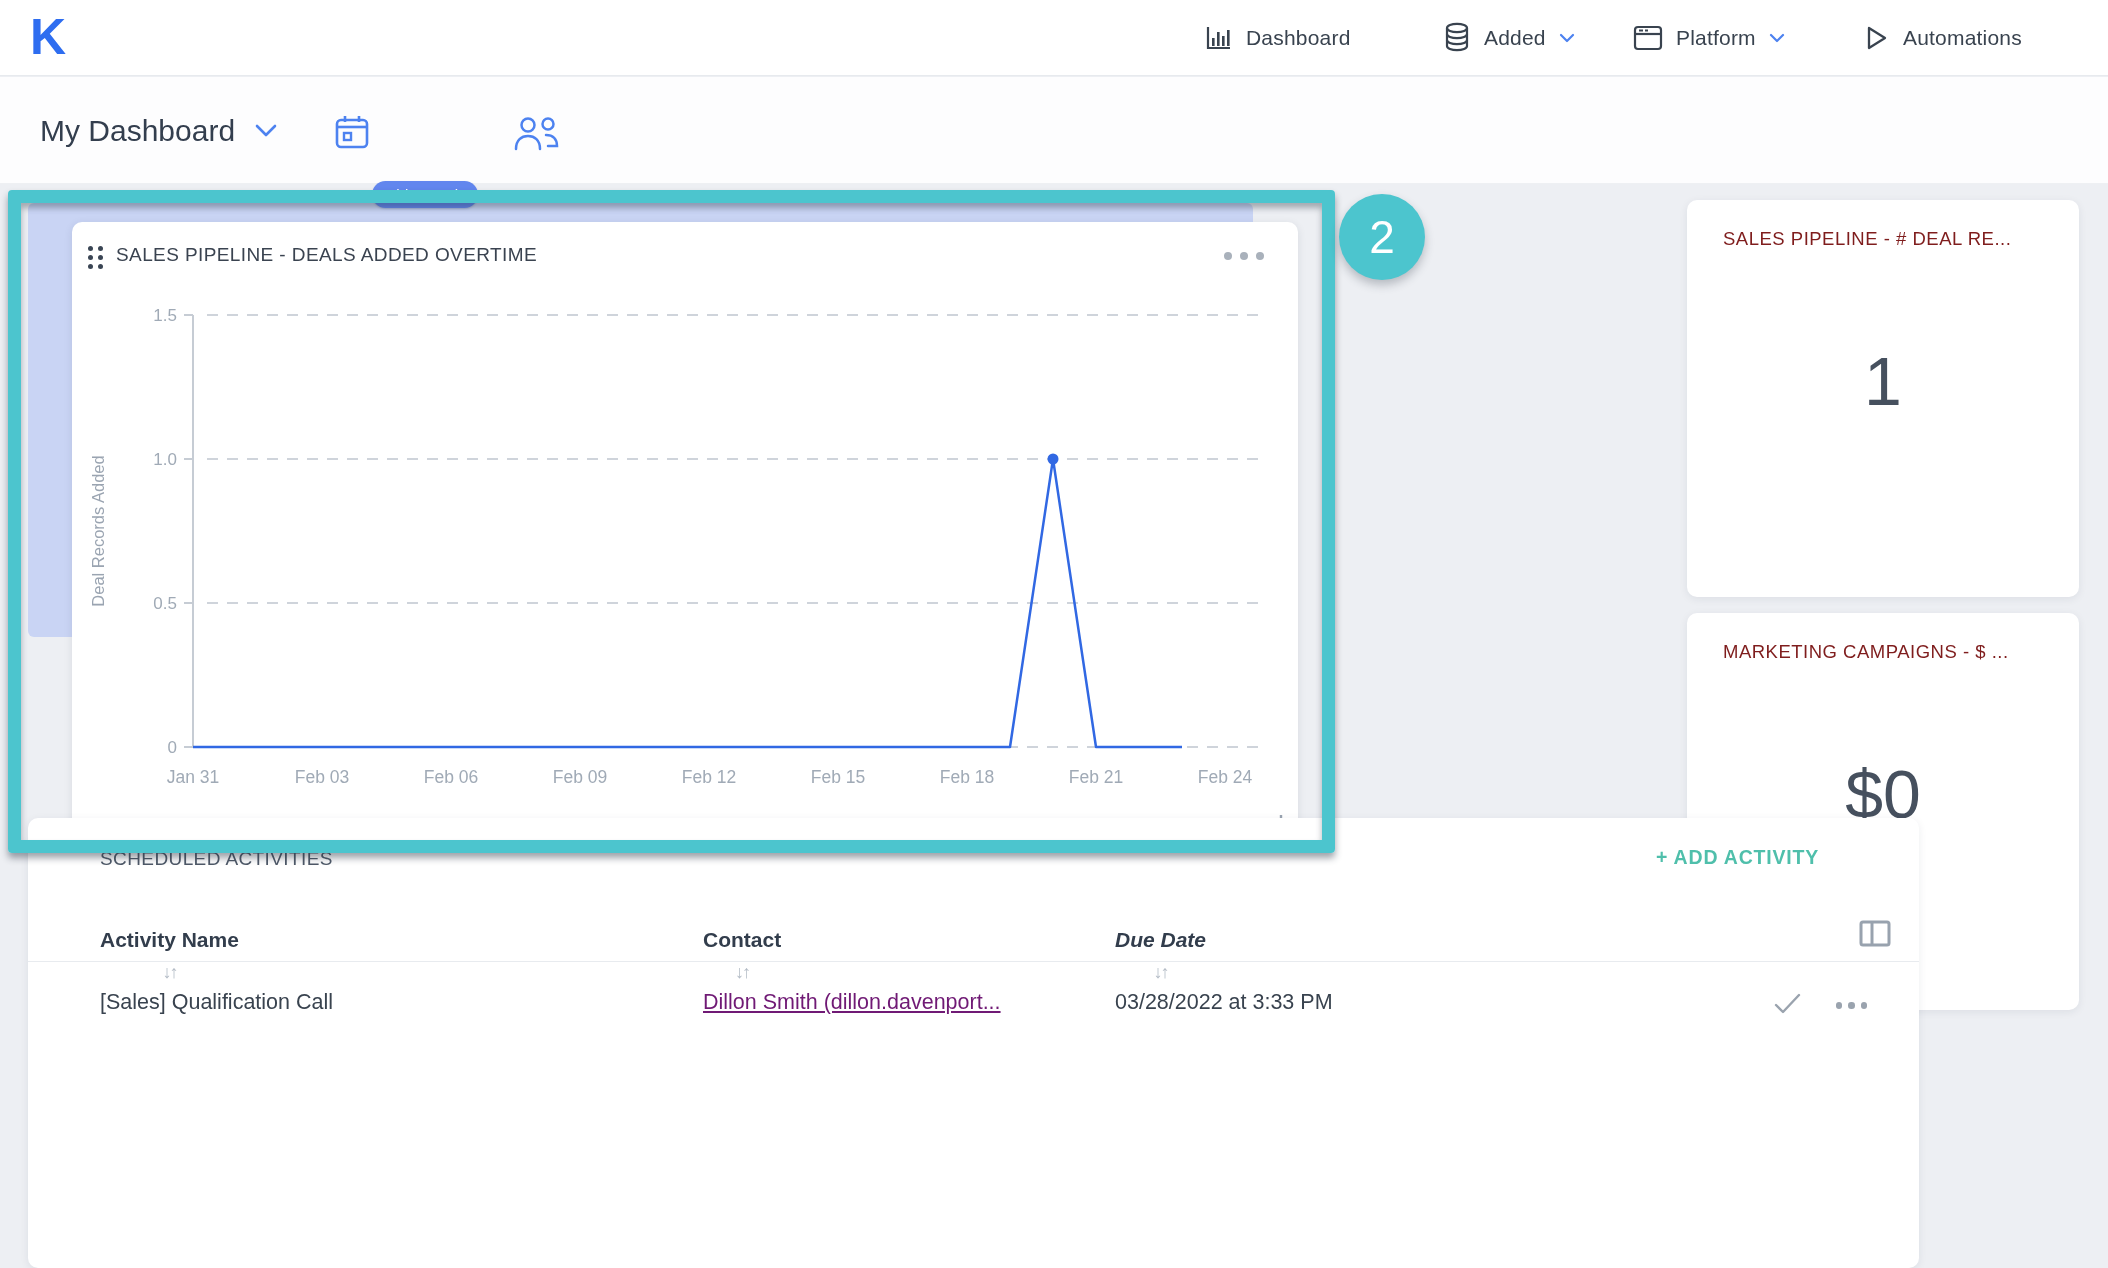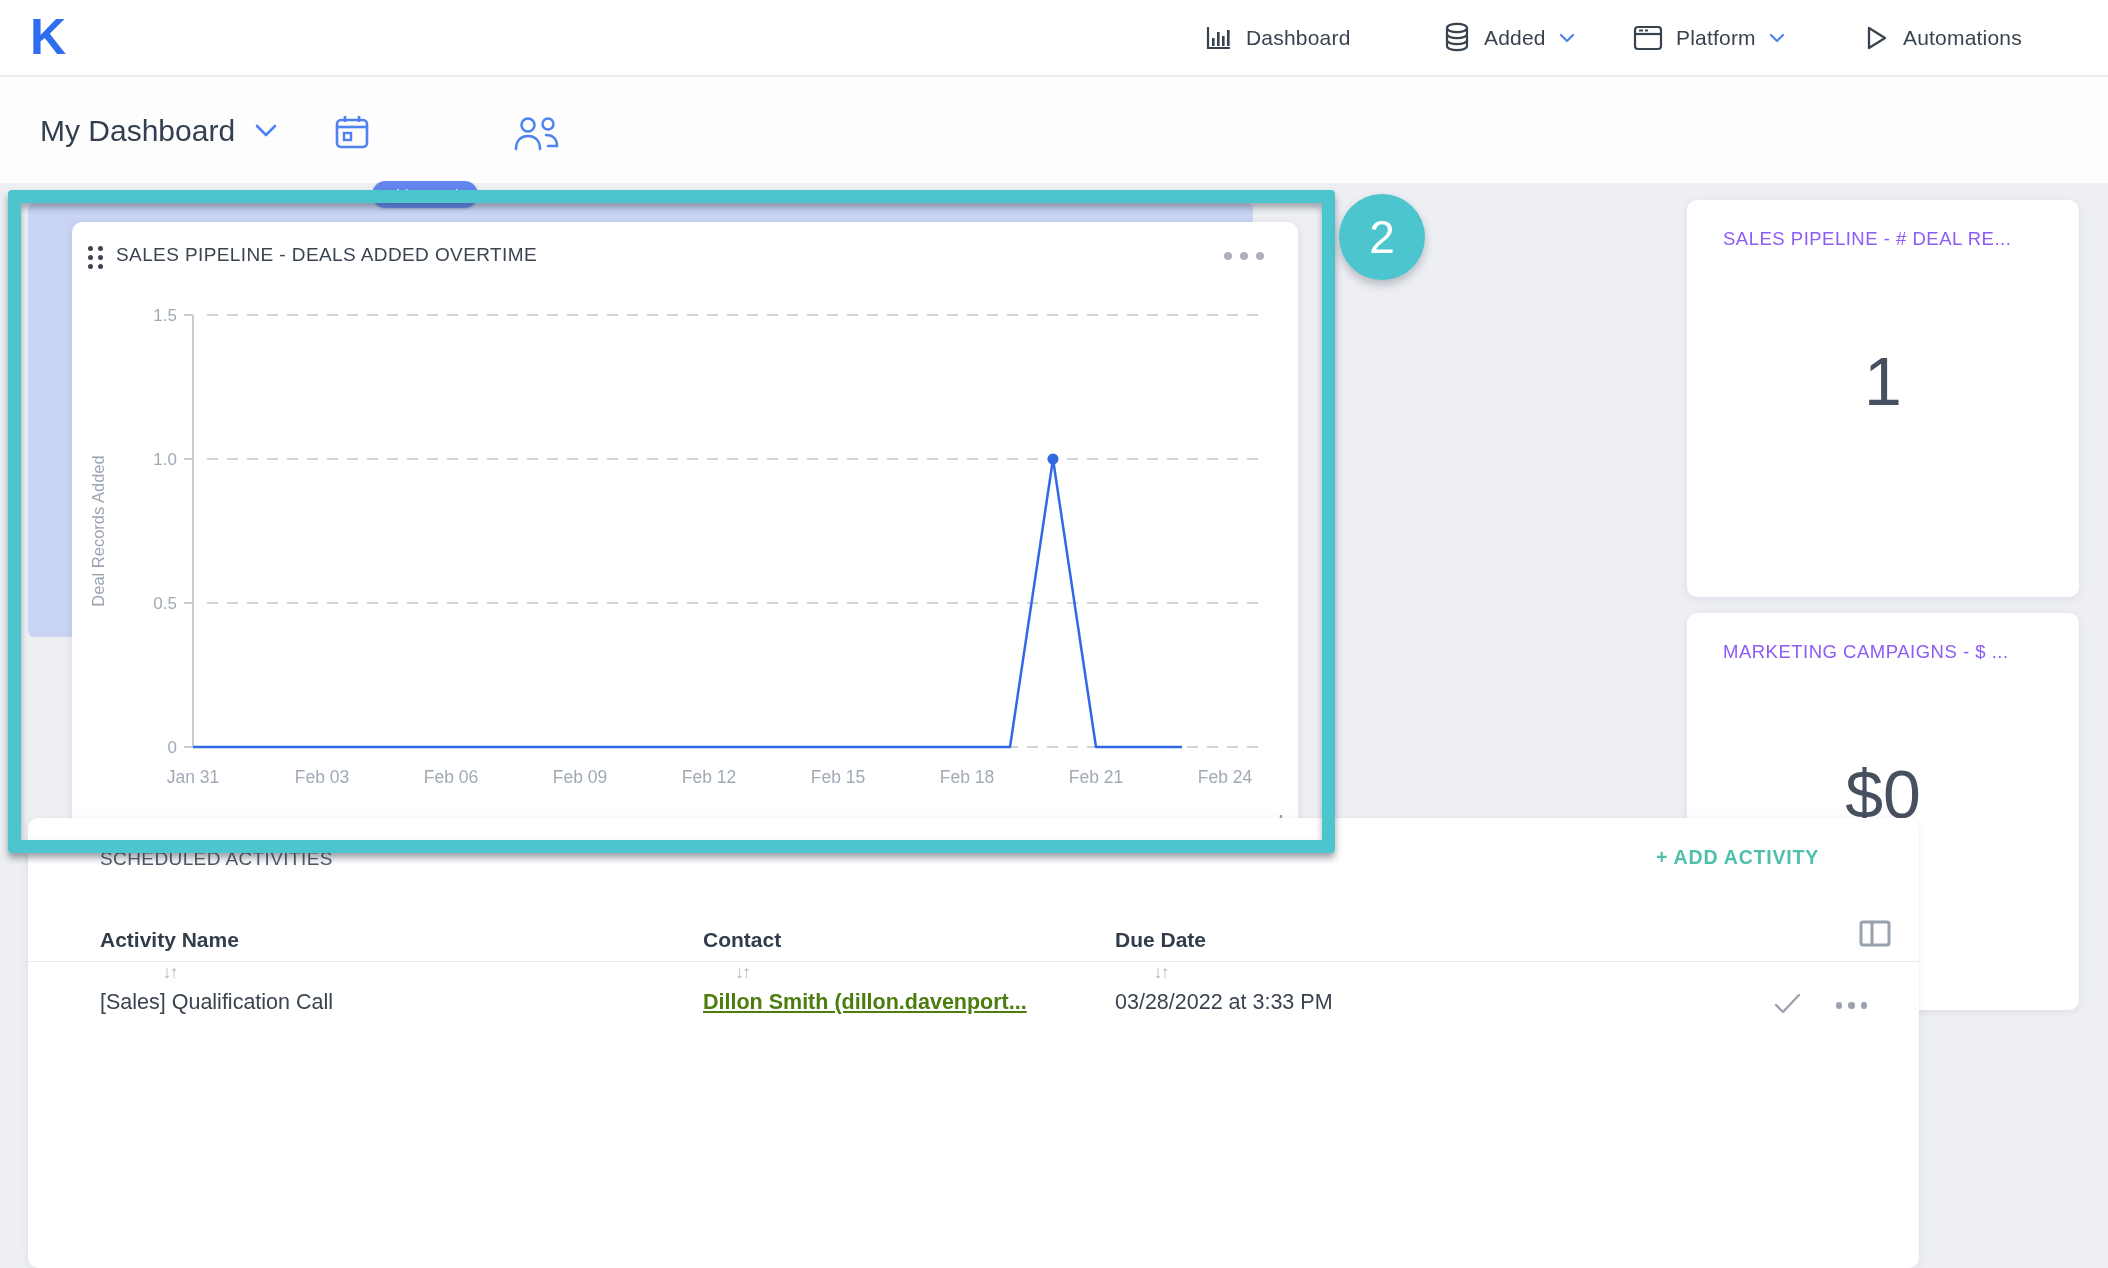--- a/index.html
+++ b/index.html
@@ -86,21 +86,21 @@
   
   .stat-card {
     position:absolute; left:1687px; width:392px; height:397px;
     background:#ffffff; border-radius:10px; z-index:2;
     box-shadow:0 2px 8px rgba(30,40,60,.08);
   }
   .stat-card.c1 { top:200px; }
   .stat-card.c2 { top:613px; }
   .stat-title {
     position:absolute; left:36px; top:28px; right:30px;
-    font-size:18.5px; color:#8b5cf6; letter-spacing:.5px; white-space:nowrap; overflow:hidden;
+    font-size:18.5px; color:#7f1d1d; letter-spacing:.5px; white-space:nowrap; overflow:hidden;
   }
   .stat-value {
     position:absolute; left:0; right:0; top:142px; text-align:center;
     font-size:68px; color:#46505e; font-weight:400;
   }
 
   
   .activities-card {
     position:absolute; left:28px; top:818px; width:1891px; height:450px;
     background:#ffffff; border-radius:10px; z-index:3;
@@ -113,26 +113,26 @@
   .add-activity {
     position:absolute; right:100px; top:28px;
     font-size:19.5px; font-weight:700; color:#4fbfab; letter-spacing:.8px; cursor:pointer;
   }
   .thead { position:absolute; left:0; top:88px; width:100%; height:56px; border-bottom:1px solid #e8ebef; }
   .th { position:absolute; top:22px; display:flex; align-items:center; gap:10px; cursor:pointer;flex-direction:column; }
   .th .th-lbl { font-size:21px; font-weight:700; color:#323d4c; }
   .sort { font-size:18px; color:#b4bcc6; letter-spacing:-2px; }
   .th-activity { left:72px; }
   .th-contact { left:675px; }
-  .th-due { left:1087px; }
+  .th-due { left:1087px;font-style:italic; }
   .cols-btn { position:absolute; right:28px; top:14px; cursor:pointer; }
   .trow { position:absolute; left:0; top:144px; width:100%; height:84px; cursor:pointer;padding-left:16px; }
   .td { position:absolute; top:28px; font-size:21.5px; color:#39434f; white-space:nowrap; }
   .td-name { left:72px; }
-  .td-contact { left:675px; color:#4d7c0f; text-decoration:underline; cursor:pointer; max-width:360px; overflow:hidden;font-weight:bold; }
+  .td-contact { left:675px; color:#701a75; text-decoration:underline; cursor:pointer; max-width:360px; overflow:hidden; }
   .td-due { left:1087px; }
   .row-check { position:absolute; right:116px; top:30px; cursor:pointer; }
   .row-menu { position:absolute; right:52px; top:40px; display:flex; gap:6px; cursor:pointer; }
   .row-menu i { width:6.5px; height:6.5px; border-radius:50%; background:#9aa3ae; }
 </style>
 </head>
 <body>
 
 <div class="topnav">
   <div class="logo">K</div>

